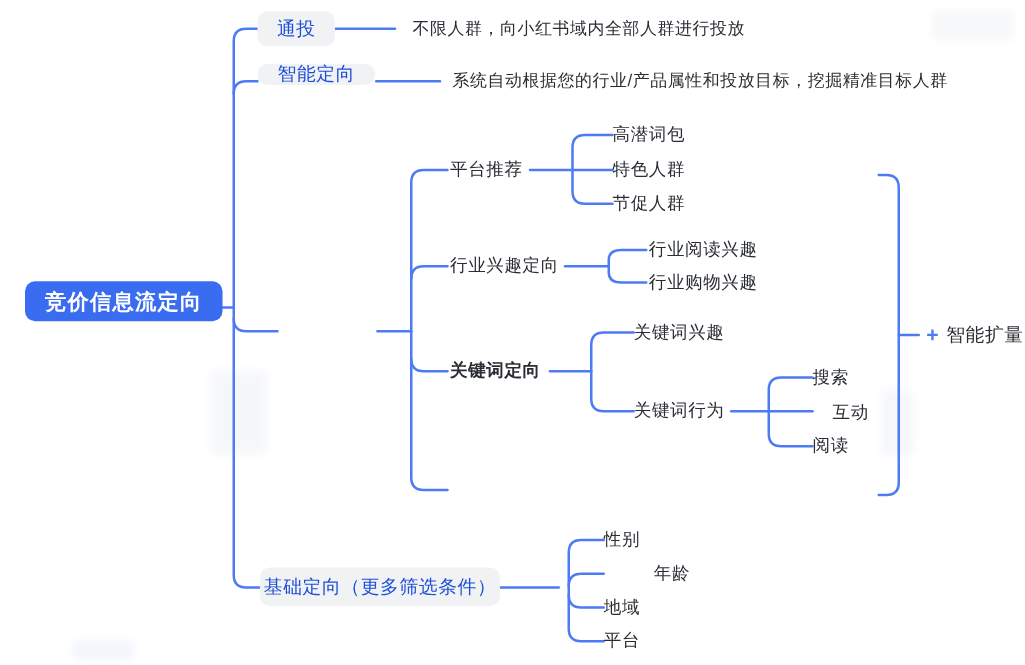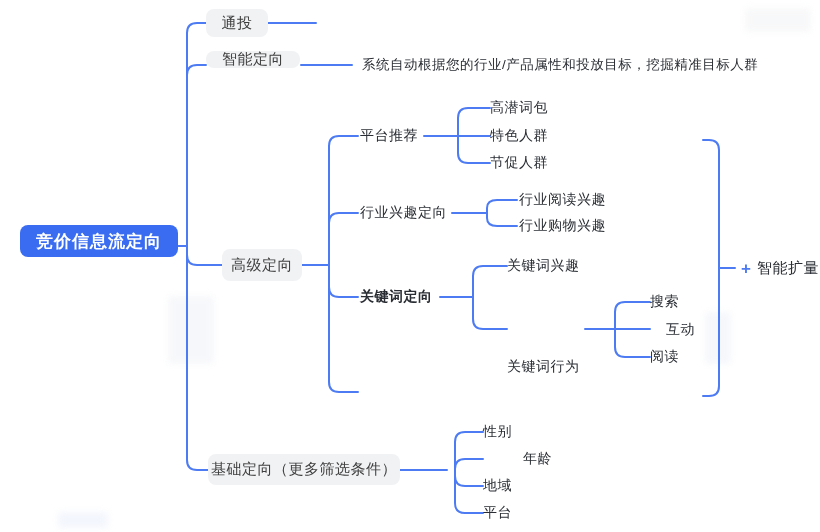--- a/index.html
+++ b/index.html
@@ -4,21 +4,21 @@
 <style>
   html,body{margin:0;padding:0;background:#ffffff;}
   .canvas{
     position:relative;width:820px;height:532px;background:#ffffff;overflow:hidden;
     font-family:"Liberation Sans",sans-serif;color:var(--text,#2a2e34);
   }
   .wires{position:absolute;left:0;top:0;width:820px;height:532px;}
   .wires path{stroke:var(--line,#4d7bf3);stroke-width:2;fill:none;stroke-linecap:round;}
   .box{
     position:absolute;display:flex;align-items:center;justify-content:center;
-    background:var(--node-bg,#f1f2f4);border-radius:8px;color:#404040;
+    background:var(--node-bg,#f1f2f4);border-radius:8px;color:#1d4ed8;
     font-size:15px;white-space:nowrap;letter-spacing:.5px;
   }
   .root{
     background:var(--root-bg,#3a6cf1);color:var(--root-text,#ffffff);
     font-weight:bold;font-size:17px;letter-spacing:1px;
   }
   .lbl{
     position:absolute;transform:translateY(-50%);font-size:14px;
     color:var(--text,#2a2e34);white-space:nowrap;letter-spacing:.5px;
   }
@@ -78,38 +78,38 @@
     <path d="M 455 476 Q 455 486 465 486 L 483 486"></path>
 
     <path d="M 703 140 L 709 140 Q 719 140 719 150 L 719 386 Q 719 396 709 396 L 703 396"></path>
     <path d="M 719 268 L 735 268"></path>
   </svg>
 
   <div class="box root" style="left:0px;top:225px;width:158px;height:32px;margin-left:20px;">竞价信息流定向</div>
 
   <div class="box" style="left:206px;top:9px;width:62px;height:28px;">通投</div>
   <div class="box" style="left:206px;top:51px;width:94px;height:17px;">智能定向</div>
-  <div class="box" style="left:222px;top:249px;width:80px;height:32px;">高级定向</div>
   <div class="box" style="left:208px;top:454px;width:192px;height:31px;">基础定向（更多筛选条件）</div>
 
+  <div class="lbl desc" style="left:330px;top:23px;">不限人群，向小红书域内全部人群进行投放</div>
   <div class="lbl desc" style="left:362px;top:65px;">系统自动根据您的行业/产品属性和投放目标，挖掘精准目标人群</div>
 
   <div class="lbl" style="left:360px;top:136px;">平台推荐</div>
   <div class="lbl" style="left:360px;top:213px;">行业兴趣定向</div>
   <div class="lbl" style="left:360px;top:297px;font-weight:bold;">关键词定向</div>
 
   <div class="lbl" style="left:490px;top:108px;">高潜词包</div>
   <div class="lbl" style="left:490px;top:136px;">特色人群</div>
   <div class="lbl" style="left:490px;top:163px;">节促人群</div>
 
   <div class="lbl" style="left:519px;top:200px;">行业阅读兴趣</div>
   <div class="lbl" style="left:519px;top:226px;">行业购物兴趣</div>
 
   <div class="lbl" style="left:507px;top:266px;">关键词兴趣</div>
-  <div class="lbl" style="left:507px;top:329px;margin-top:38px;">关键词行为</div>
+  <div class="lbl" style="left:507px;top:329px;">关键词行为</div>
 
   <div class="lbl" style="left:650px;top:302px;">搜索</div>
   <div class="lbl" style="left:650px;top:330px;margin-left:16px;">互动</div>
   <div class="lbl" style="left:650px;top:357px;">阅读</div>
 
   <div class="annot" style="left:741px;top:268px;">
     <span class="plus">+</span>
     <span class="txt">智能扩量</span>
   </div>
 

